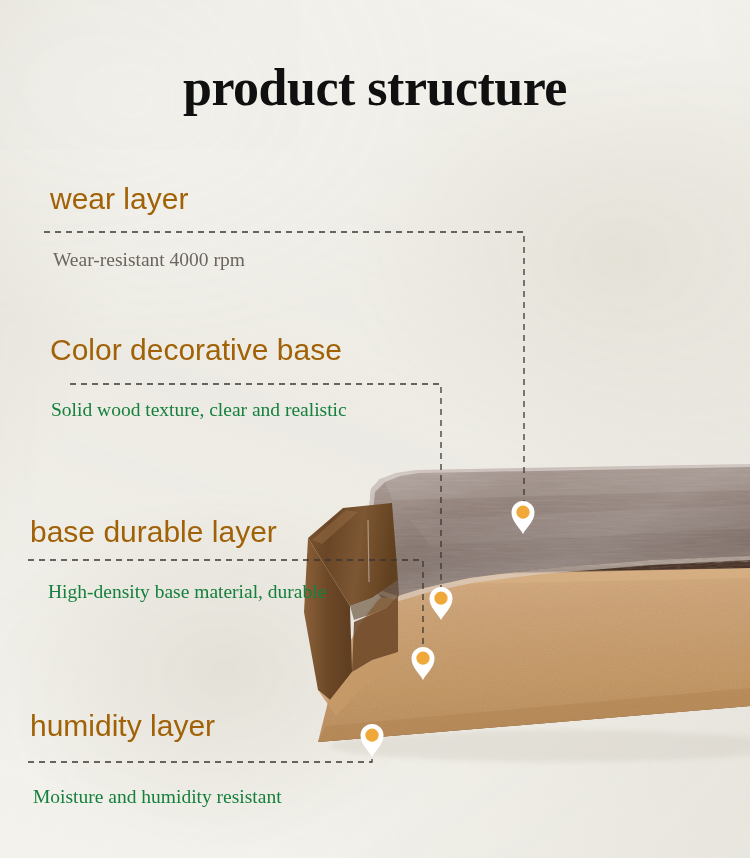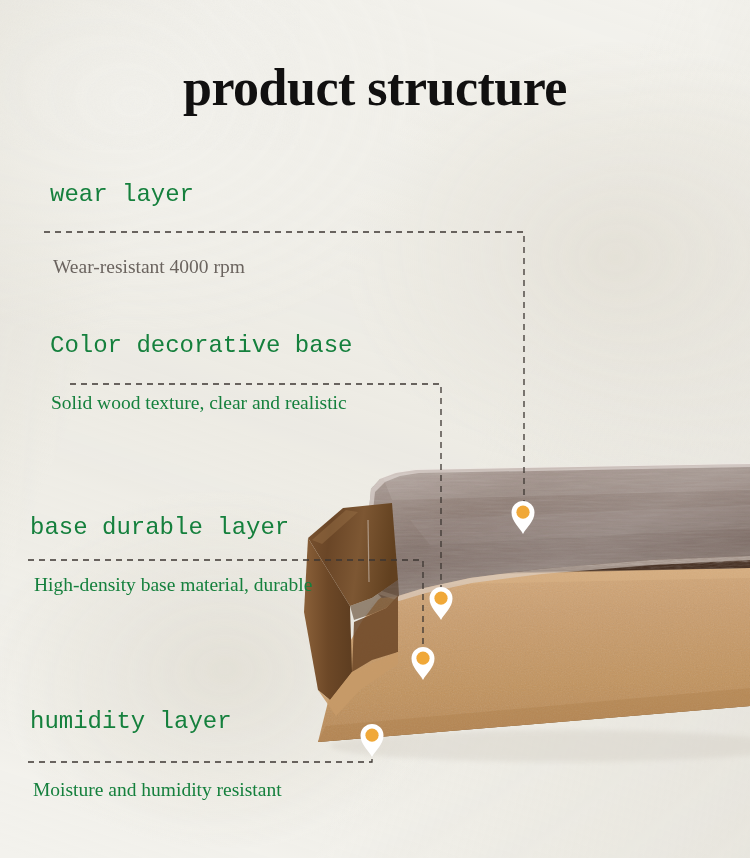--- a/index.html
+++ b/index.html
@@ -70,44 +70,44 @@
     width: 750px; height: 858px;
   }
   #product-svg { z-index: 3; }
   #leader-svg  { z-index: 5; }
   #pins-svg    { z-index: 7; }
 
   
   .layer-block { position: absolute; z-index: 6; }
 
   .layer-title {
-    font-family: Liberation Mono, monospace;
-    font-size: 24px;
-    color: #15803d;
+    font-family: Liberation Sans, sans-serif;
+    font-size: 30px;
+    color: #a16207;
     line-height: 1.1;
     white-space: nowrap;
   }
   .layer-desc {
     font-family: "Liberation Serif", "DejaVu Serif", serif;
     font-size: 19.5px;
     color: #15803d;
     line-height: 1.55;
     white-space: nowrap;
   }
   .layer-desc.gray { color: #6b645f; }
   .layer-desc.wrap { white-space: normal; width: 290px; }
 
   #block-wear     { left: 50px;  top: 182px; }
-  #block-wear .layer-desc { margin-top: 44px; margin-left: 3px; }
+  #block-wear .layer-desc { margin-top: 30px; margin-left: 3px; }
 
   #block-color    { left: 50px;  top: 333px; }
   #block-color .layer-desc { margin-top: 29px; margin-left: 1px; }
 
   #block-base     { left: 30px;  top: 515px; }
-  #block-base .layer-desc { margin-top: 29px; margin-left: 4px; }
+  #block-base .layer-desc { margin-top: 29px; margin-left: 18px; }
 
   #block-balance  { left: 30px;  top: 709px; }
   #block-balance .layer-desc { margin-top: 40px; margin-left: 3px; }
 </style>
 </head>
 <body>
 
 <div id="page">
 
   <svg id="product-svg" viewBox="0 0 750 858">

